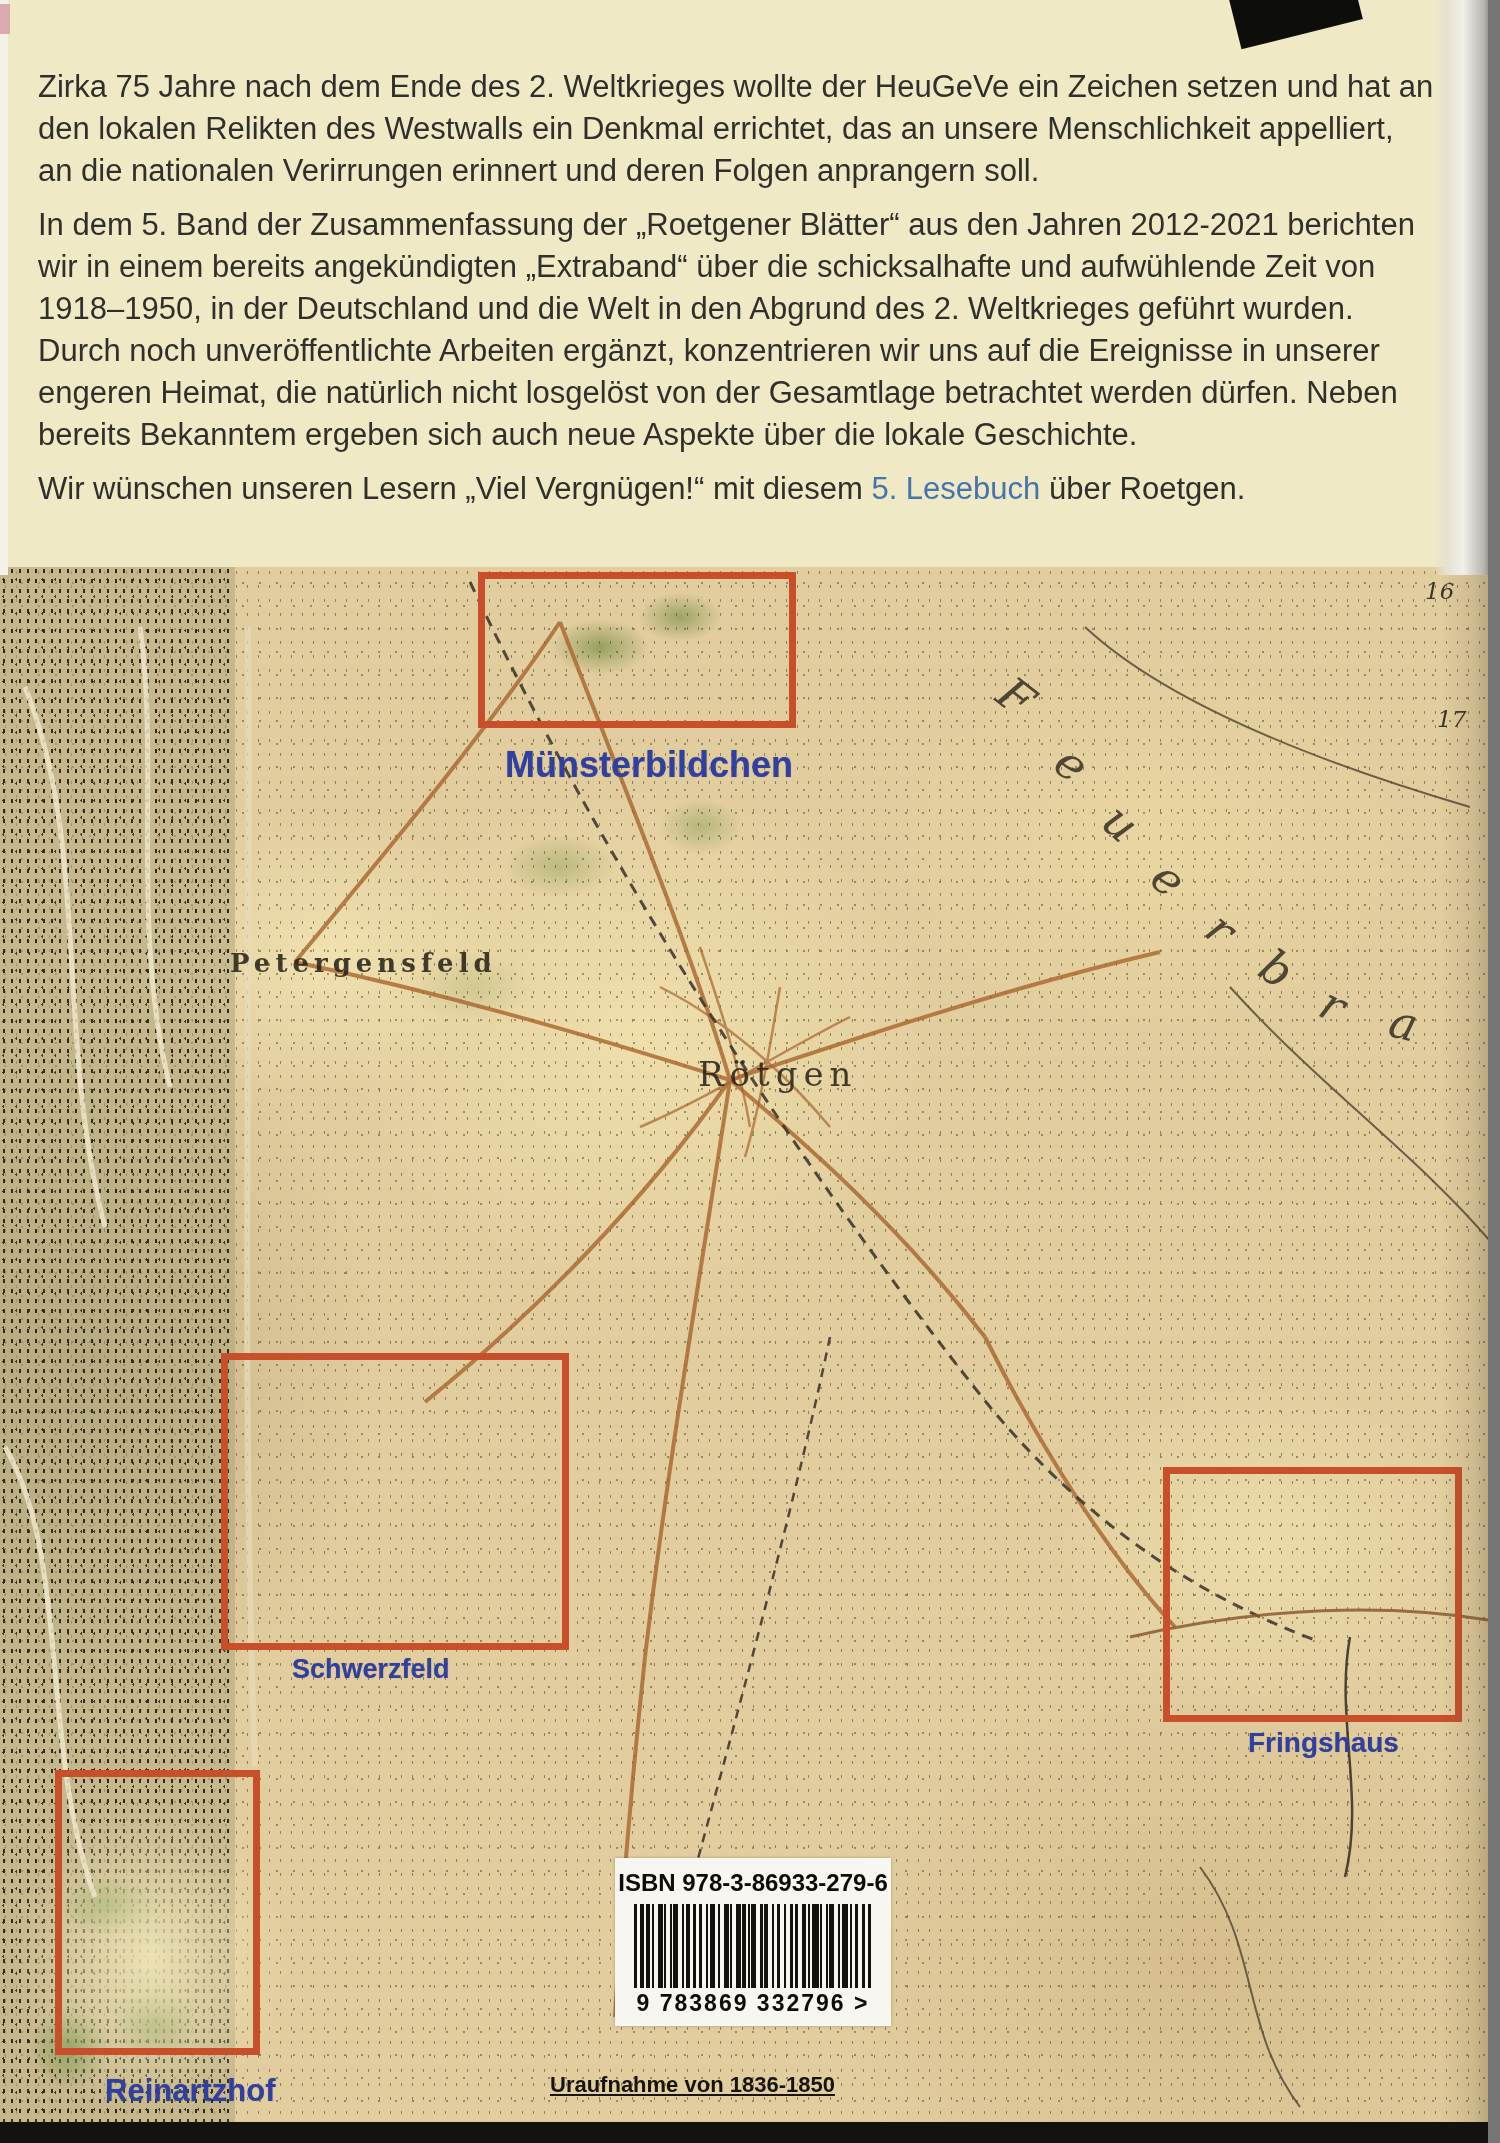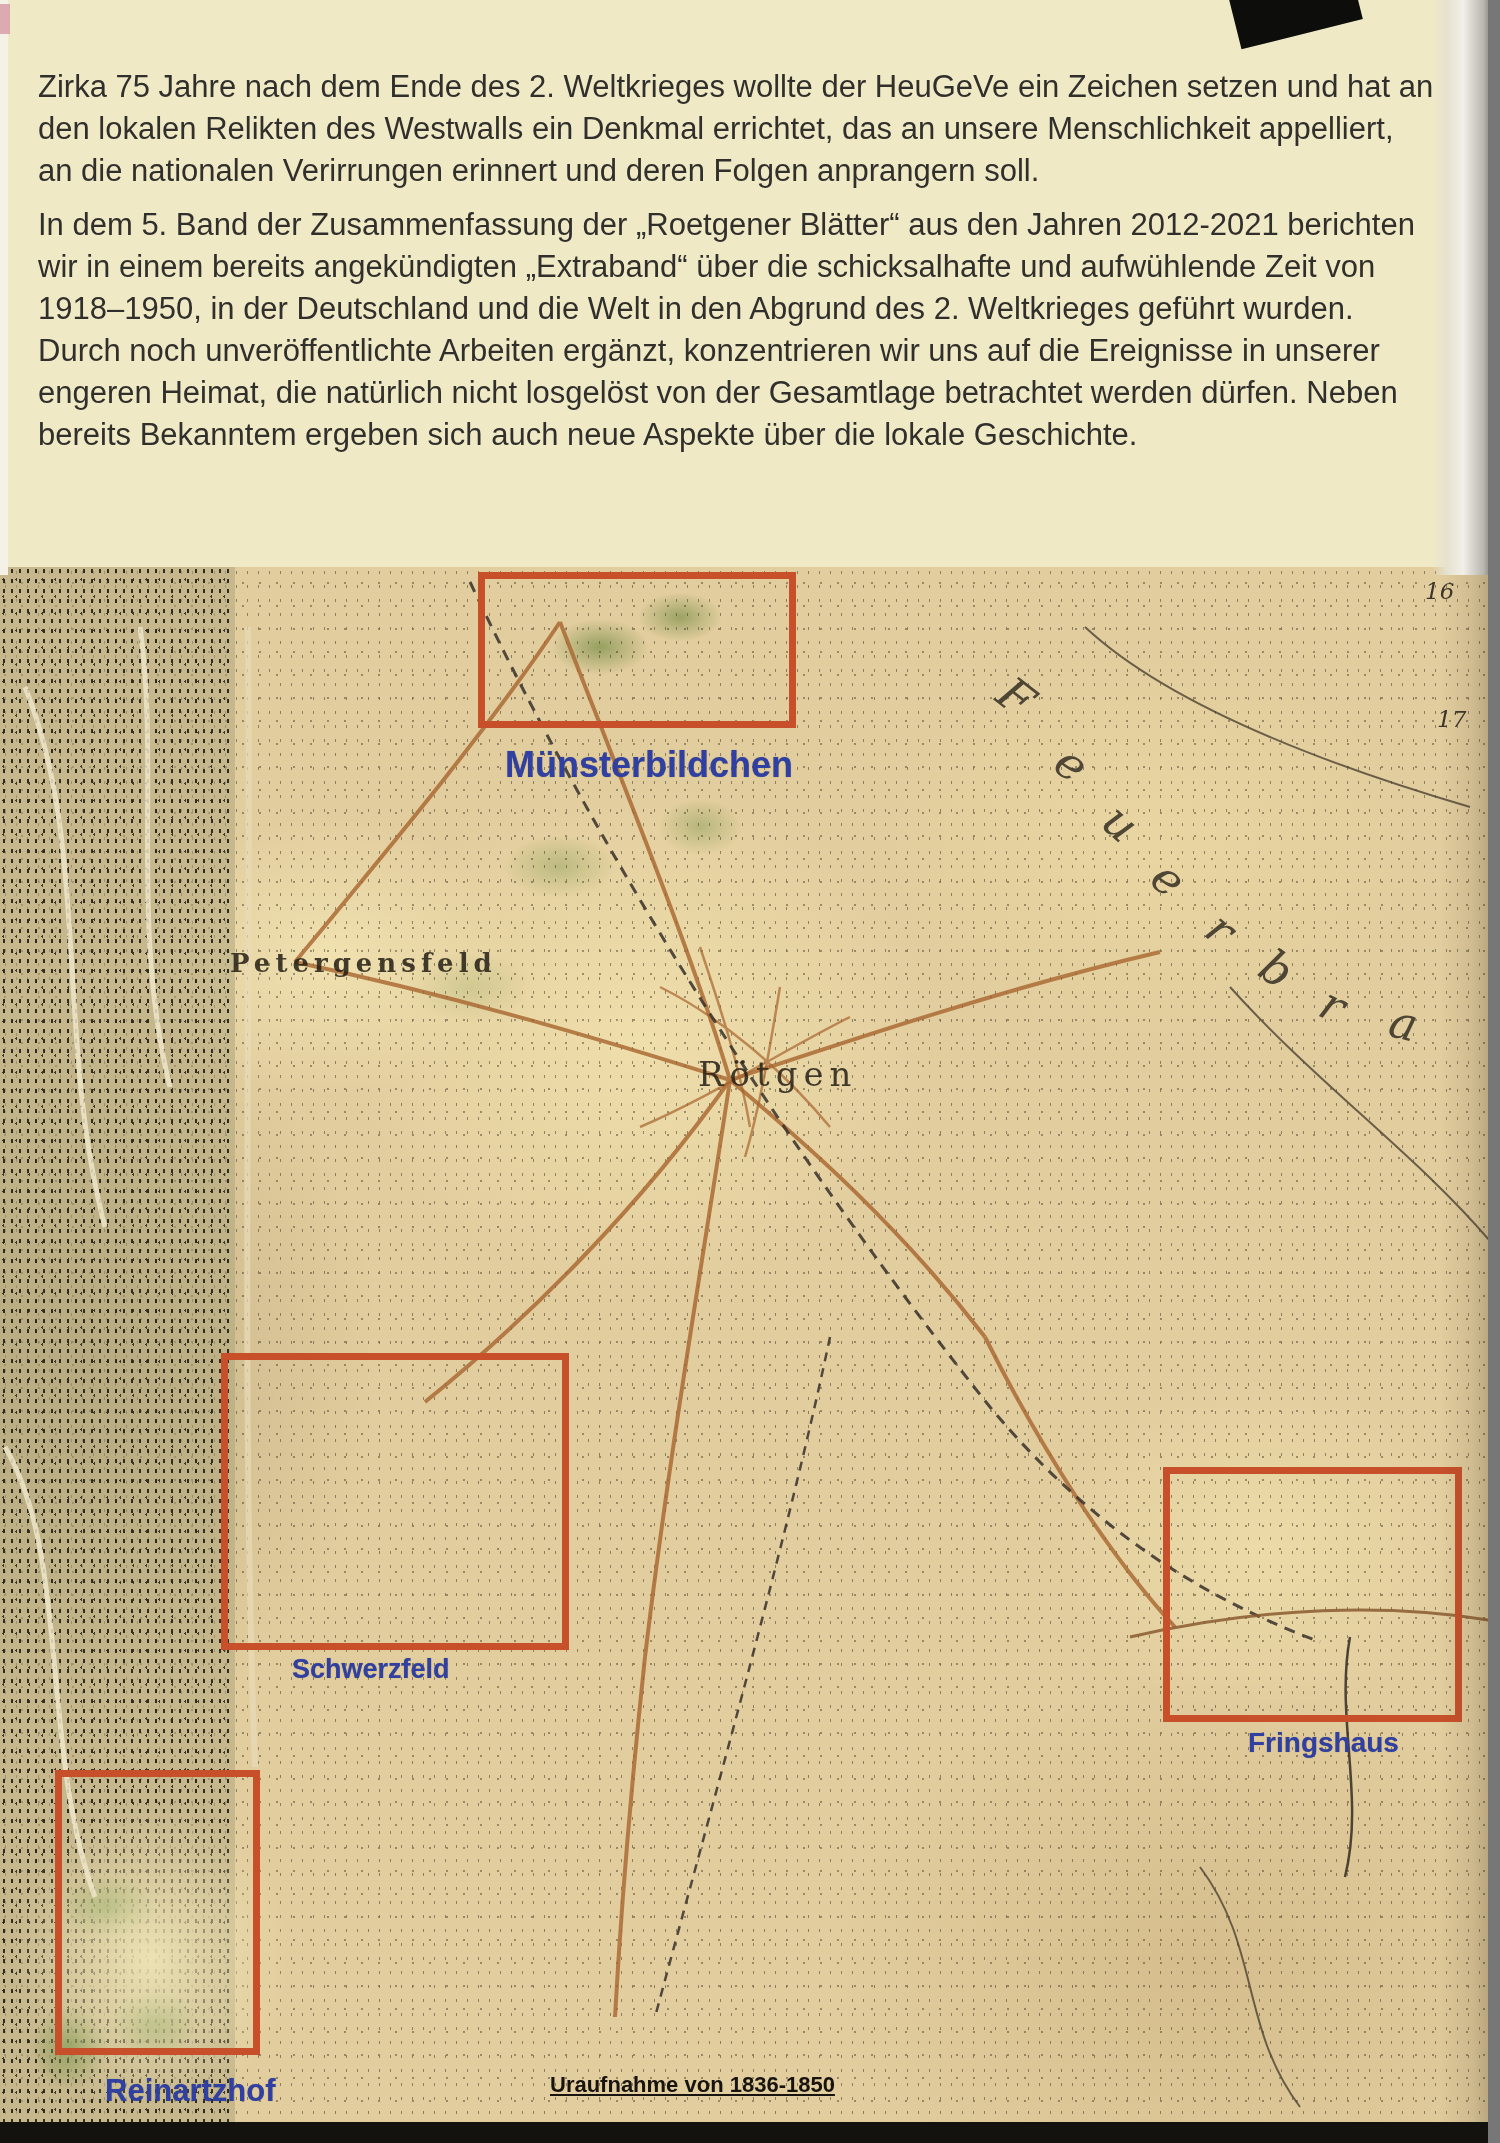--- a/index.html
+++ b/index.html
@@ -84,20 +84,21 @@
   .bottom-strip{position:absolute;left:0;top:2122px;width:1500px;height:21px;background:#14120e;}
 </style>
 </head>
 <body>
 
 <div class="page">
 
   <section class="blurb">
     <p>Zirka 75 Jahre nach dem Ende des 2. Weltkrieges wollte der HeuGeVe ein Zeichen setzen und hat an den lokalen Relikten des Westwalls ein Denkmal errichtet, das an unsere Menschlichkeit appelliert, an die nationalen Verirrungen erinnert und deren Folgen anprangern soll.</p>
     <p>In dem 5. Band der Zusammenfassung der „Roetgener Blätter“ aus den Jahren 2012-2021 berichten wir in einem bereits angekündigten „Extraband“ über die schicksalhafte und aufwühlende Zeit von 1918–1950, in der Deutschland und die Welt in den Abgrund des 2. Weltkrieges geführt wurden. Durch noch unveröffentlichte Arbeiten ergänzt, konzentrieren wir uns auf die Ereignisse in unserer engeren Heimat, die natürlich nicht losgelöst von der Gesamtlage betrachtet werden dürfen. Neben bereits Bekanntem ergeben sich auch neue Aspekte über die lokale Geschichte.</p>
+    <p><span>Wir wünschen unseren Lesern „Viel Vergnügen!“ mit diesem </span><span class="link">5. Lesebuch</span><span> über Roetgen.</span></p>
   </section>
 
   <div class="map">
     <div class="map-bg"></div>
     <div class="stipple"></div>
     <div class="forest-left"></div>
     <div class="clearing-reinartzhof"></div>
 
     <svg class="map-lines" width="1500" height="1556" viewBox="0 0 1500 1556">
       <g fill="none" stroke="#e8dcb8" stroke-width="6" opacity="0.7">
@@ -163,20 +164,25 @@
     </div>
     <div class="region" style="left:1163px;top:900px">
       <div class="box" style="width:299px;height:255px"></div>
       <div class="rlabel" style="margin:5px 0 0 85px;font-size:28px">Fringshaus</div>
     </div>
     <div class="region" style="left:55px;top:1203px">
       <div class="box" style="width:205px;height:285px"></div>
       <div class="rlabel" style="margin:18px 0 0 50px;font-size:31px">Reinartzhof</div>
     </div>
 
+    <div class="isbn">
+      <div class="isbn-line">ISBN 978-3-86933-279-6</div>
+      <div class="barcode"></div>
+      <div class="barcode-digits">9 783869 332796 &gt;</div>
+    </div>
 
     <div class="map-caption">Uraufnahme von 1836-1850</div>
 
     <div class="right-edge-map" style="top:0;height:1556px"></div>
   </div>
 
   <div class="right-edge-top"></div>
   <div class="corner-wedge"></div>
   <div class="left-sliver"></div>
   <div class="pink-mark"></div>

